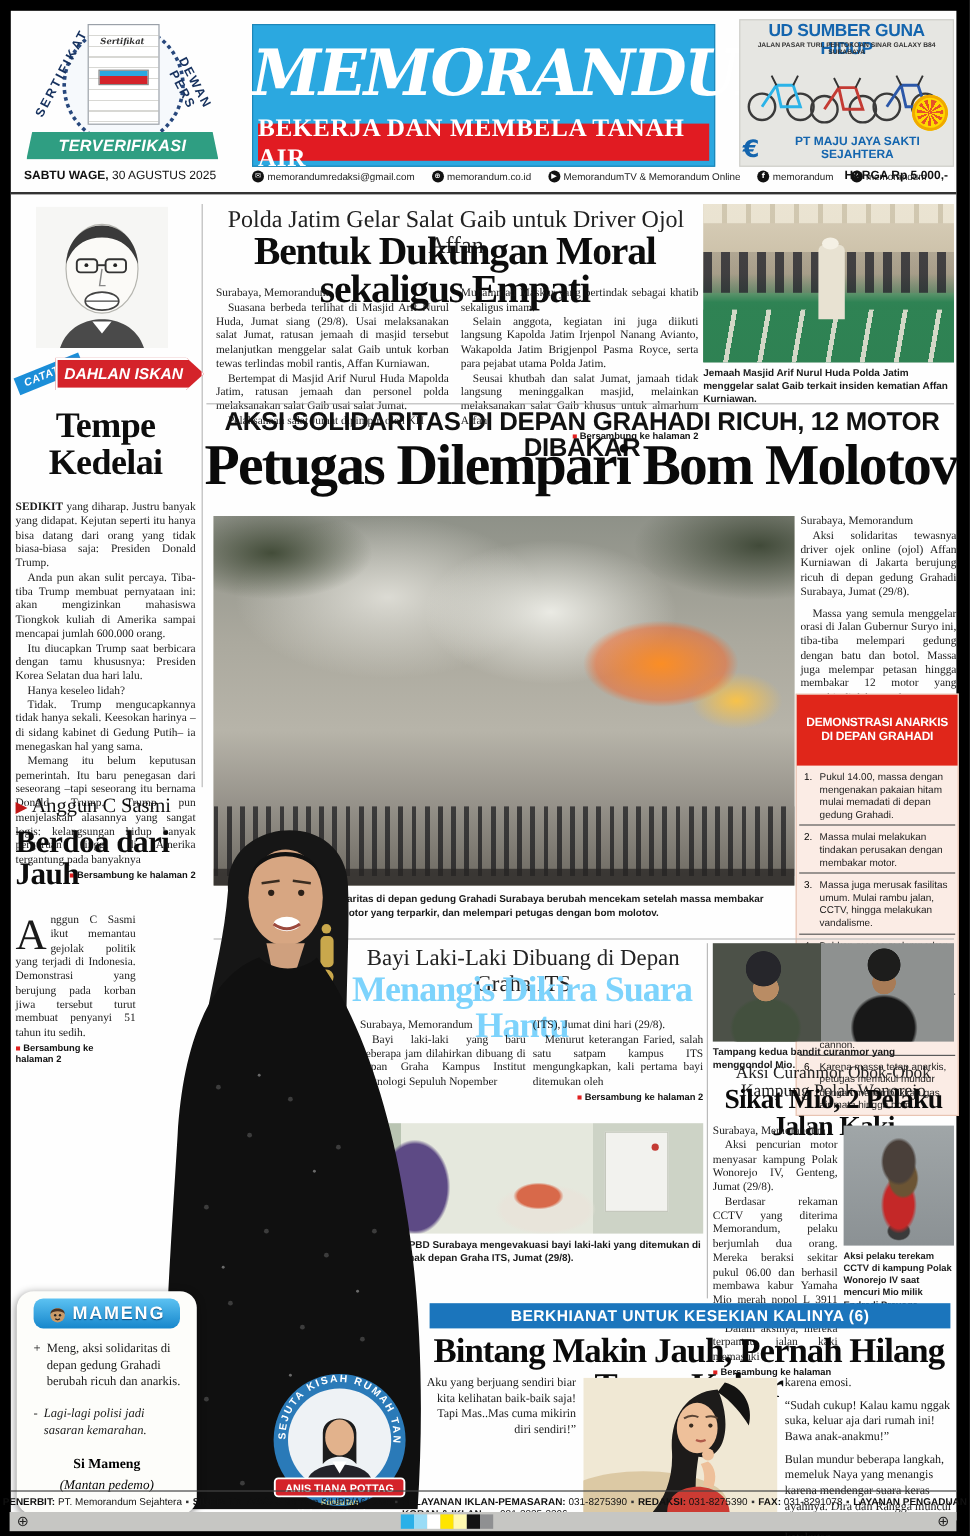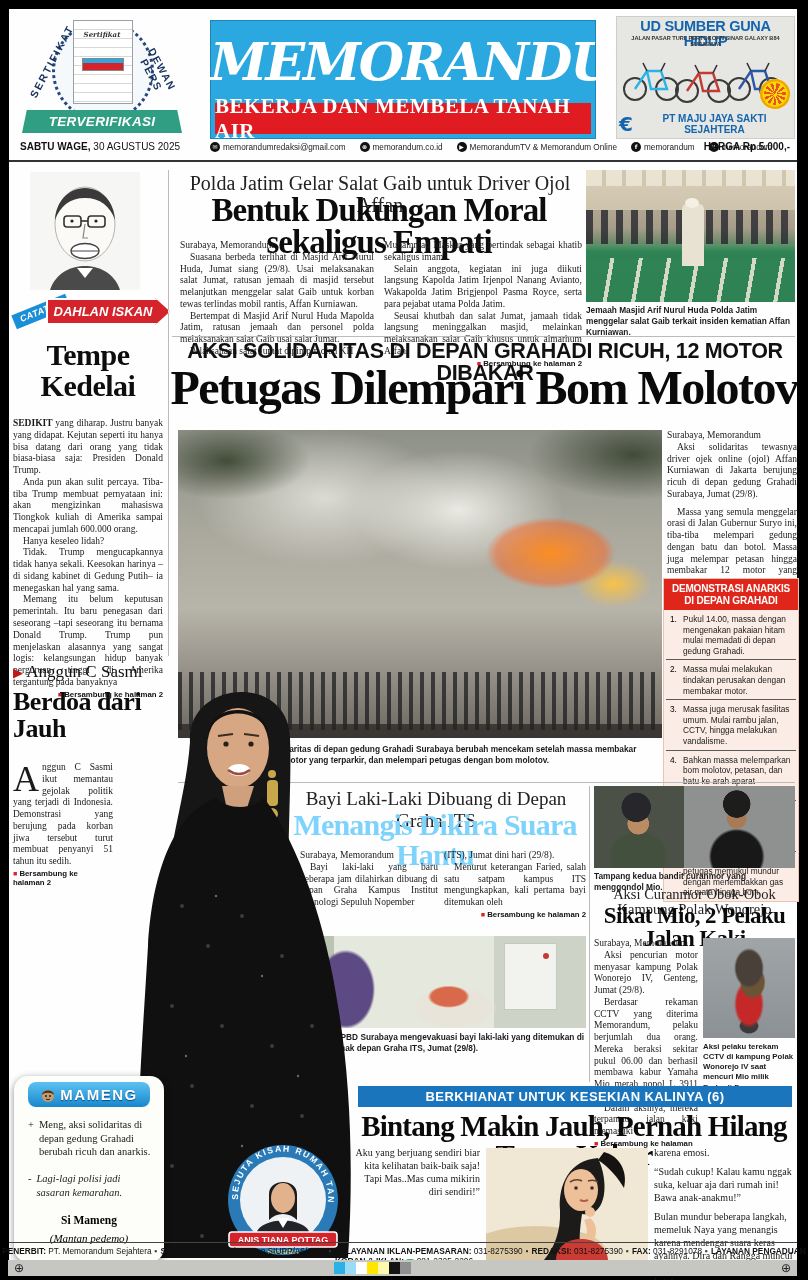--- a/index.html
+++ b/index.html
@@ -62,21 +62,21 @@
   .lead{font-weight:700;}
   
   .k-anggun{font:400 17px "Liberation Serif",serif;color:#111;}
   .k-anggun .tri{color:#c01818;font-size:13px;}
   .h-anggun{font:700 26px/1.04 "Liberation Serif",serif;letter-spacing:-.5px;color:#0c0c0c;}
   .dropcap{float:left;font:400 36px/.78 "Liberation Serif",serif;padding:3px 3px 0 0;}
   
   .k-main{font:700 21.5px/1 "Liberation Sans",sans-serif;letter-spacing:-.3px;text-align:center;color:#111;}
   .h-main{font:700 48px/1 "Liberation Serif",serif;letter-spacing:-1.5px;text-align:center;color:#0a0a0a;}
   #infobox{background:#fbece5;border:1px solid #e8c4b2;}
-  #infobox .hd{background:#e0261a;color:#fff;font:700 10px/1.15 "Liberation Sans",sans-serif;text-align:center;padding:4px 2px;letter-spacing:-.2px;}
+  #infobox .hd{background:#e0261a;color:#fff;font:700 10px/1.15 "Liberation Sans",sans-serif;text-align:center;padding:18px 2px;letter-spacing:-.2px;}
   .ib-row{display:flex;gap:4px;padding:4px 4px 3px 4px;border-bottom:1px solid #5a5a5a;margin:0 2px;}
   .ib-row:last-child{border-bottom:none;}
   .ib-num{font:400 8.3px/1.28 "Liberation Sans",sans-serif;width:9px;flex:none;}
   .ib-txt{font:400 8.3px/1.28 "Liberation Sans",sans-serif;color:#1c1c1c;}
   
   .k-baby{font:400 19px "Liberation Serif",serif;text-align:center;color:#222;}
   .h-baby{font:700 30px/1 "Liberation Serif",serif;letter-spacing:-.8px;text-align:center;color:#7dd3fc;}
   .k-cur{font:400 14.5px/1 "Liberation Serif",serif;text-align:center;color:#222;}
   .h-cur{font:700 23px/1 "Liberation Serif",serif;letter-spacing:-.6px;text-align:center;color:#0b0b0b;}
   
@@ -196,20 +196,21 @@
     </svg>
   </div>
   <div class="abs" id="dahlan-badge">
     <div class="cat">CATATAN</div>
     <div class="arrow">DAHLAN ISKAN</div>
   </div>
   <div class="abs h-dahlan" style="left:12px;top:340px;width:152px;">Tempe Kedelai</div>
   <div class="abs bodytext" style="left:13px;top:418px;width:150px;">
     <p style="text-indent:0"><b class="lead">SEDIKIT</b><span> yang diharap. Justru banyak yang didapat. Kejutan seperti itu hanya bisa datang dari orang yang tidak biasa-biasa saja: Presiden Donald Trump.</span></p>
     <p>Anda pun akan sulit percaya. Tiba-tiba Trump membuat pernyataan ini: akan mengizinkan mahasiswa Tiongkok kuliah di Amerika sampai mencapai jumlah 600.000 orang.</p>
+    <p>Itu diucapkan Trump saat berbicara dengan tamu khususnya: Presiden Korea Selatan dua hari lalu.</p>
     <p>Hanya keseleo lidah?</p>
     <p>Tidak. Trump mengucapkannya tidak hanya sekali. Keesokan harinya –di sidang kabinet di Gedung Putih– ia menegaskan hal yang sama.</p>
     <p>Memang itu belum keputusan pemerintah. Itu baru penegasan dari seseorang –tapi seseorang itu bernama Donald Trump. Trump pun menjelaskan alasannya yang sangat logis: kelangsungan hidup banyak perguruan tinggi di Amerika tergantung pada banyaknya</p>
     <div class="cont"><span class="sq">■</span> <span>Bersambung ke halaman 2</span></div>
   </div>
 
   <div class="abs k-top" style="left:178px;top:172px;width:404px;">Polda Jatim Gelar Salat Gaib untuk Driver Ojol Affan</div>
   <div class="abs h-top" style="left:172px;top:194px;width:414px;">Bentuk Dukungan Moral sekaligus Empati</div>
   <div class="abs bodytext" style="left:180px;top:240px;width:194px;">
     <p class="dl">Surabaya, Memorandum</p>

